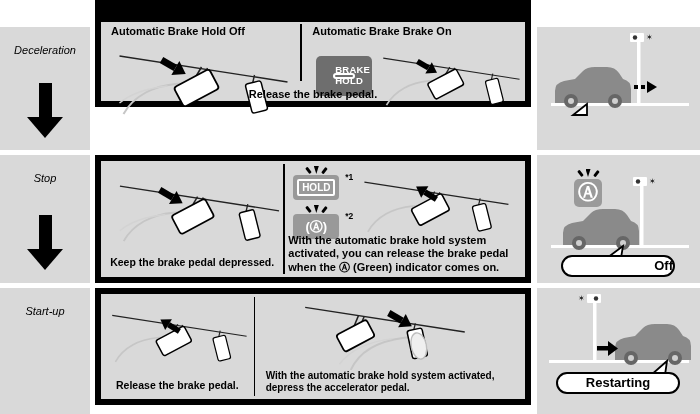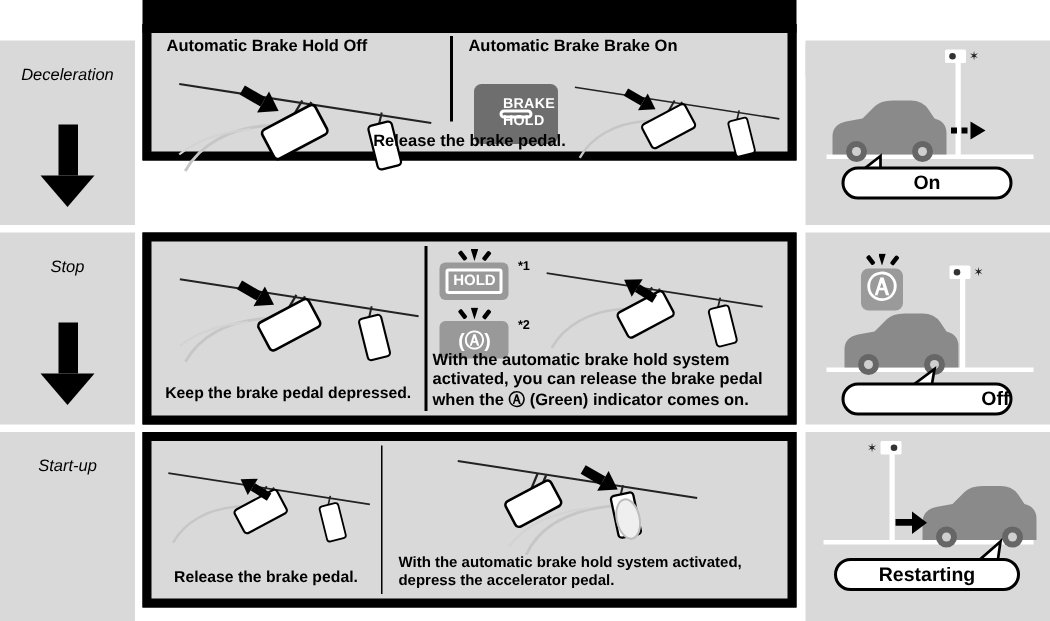--- a/index.html
+++ b/index.html
@@ -157,21 +157,20 @@
       <circle cx="34" cy="74" r="3" fill="#cfcfcf"></circle>
     <circle cx="78" cy="74" r="7" fill="#666"></circle>
       <circle cx="78" cy="74" r="3" fill="#cfcfcf"></circle>
     <g fill="#000">
       <rect x="97" y="58" width="4" height="4" transform="translate(0,0)"></rect>
       <rect x="104" y="58" width="4" height="4"></rect>
       <polygon points="110,54 120,60 110,66"></polygon>
     </g>
     <polygon points="50,77 36,88 50,88" fill="#fff" stroke="#000" stroke-width="1.8"></polygon>
   </svg>
-  <div class="bubble" style="left:24px;top:84px;width:114px;">On</div>
 </div>
 
 <div class="midbox" style="top:155px;height:128px;">
   <div class="inner">
     <div class="vdivider" style="left:43%;top:3px;bottom:3px;"></div>
 
     <svg class="scene" style="left:14px;top:10px;" width="168" height="72" viewBox="0 0 175 76">
       <line x1="4" y1="16" x2="172" y2="42" stroke="#222" stroke-width="1.4"></line>
       <path d="M8,74 C18,56 38,46 60,44 C70,43 75,46 79,51" fill="none" stroke="#c6c6c6" stroke-width="2"></path>
       <path d="M4,63 C16,53 34,48 52,46" fill="none" stroke="#d3d3d3" stroke-width="1.5"></path>

